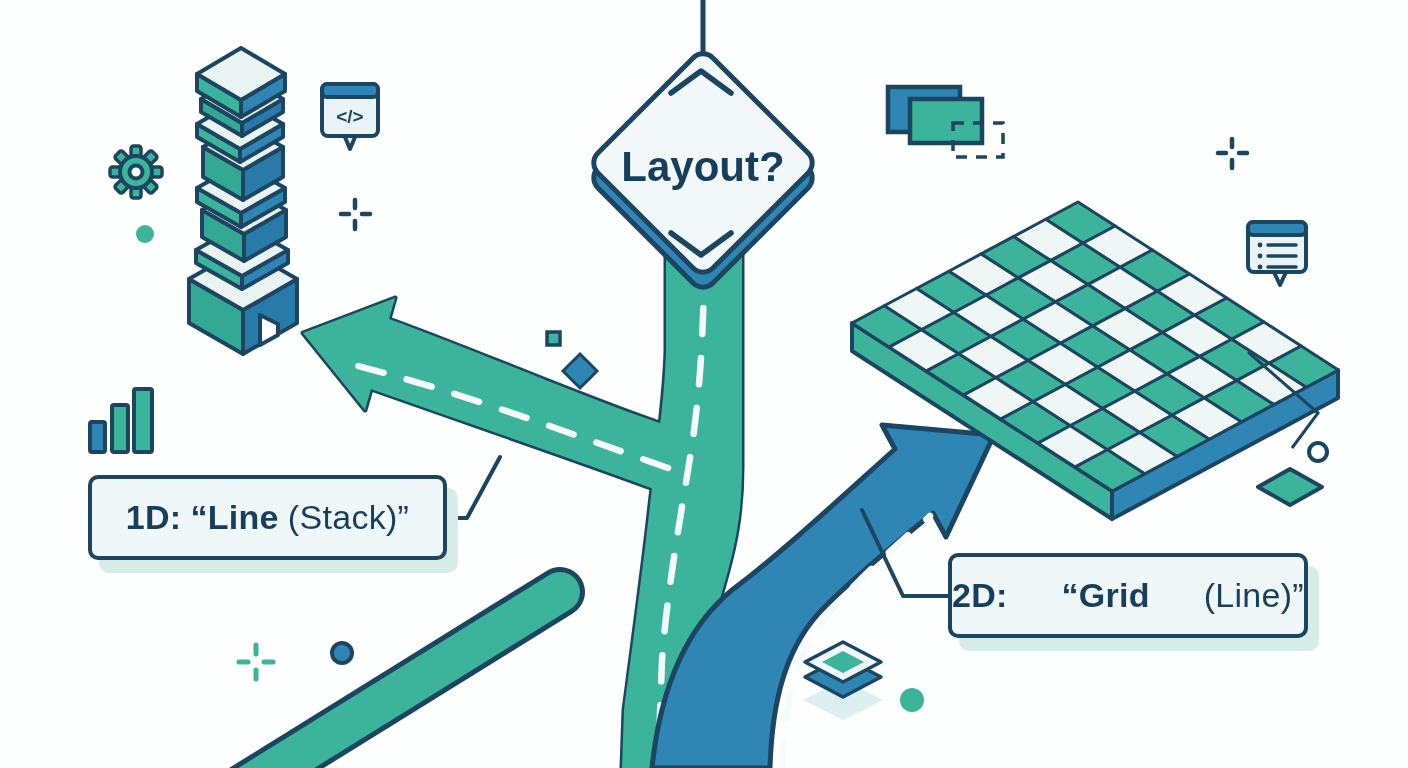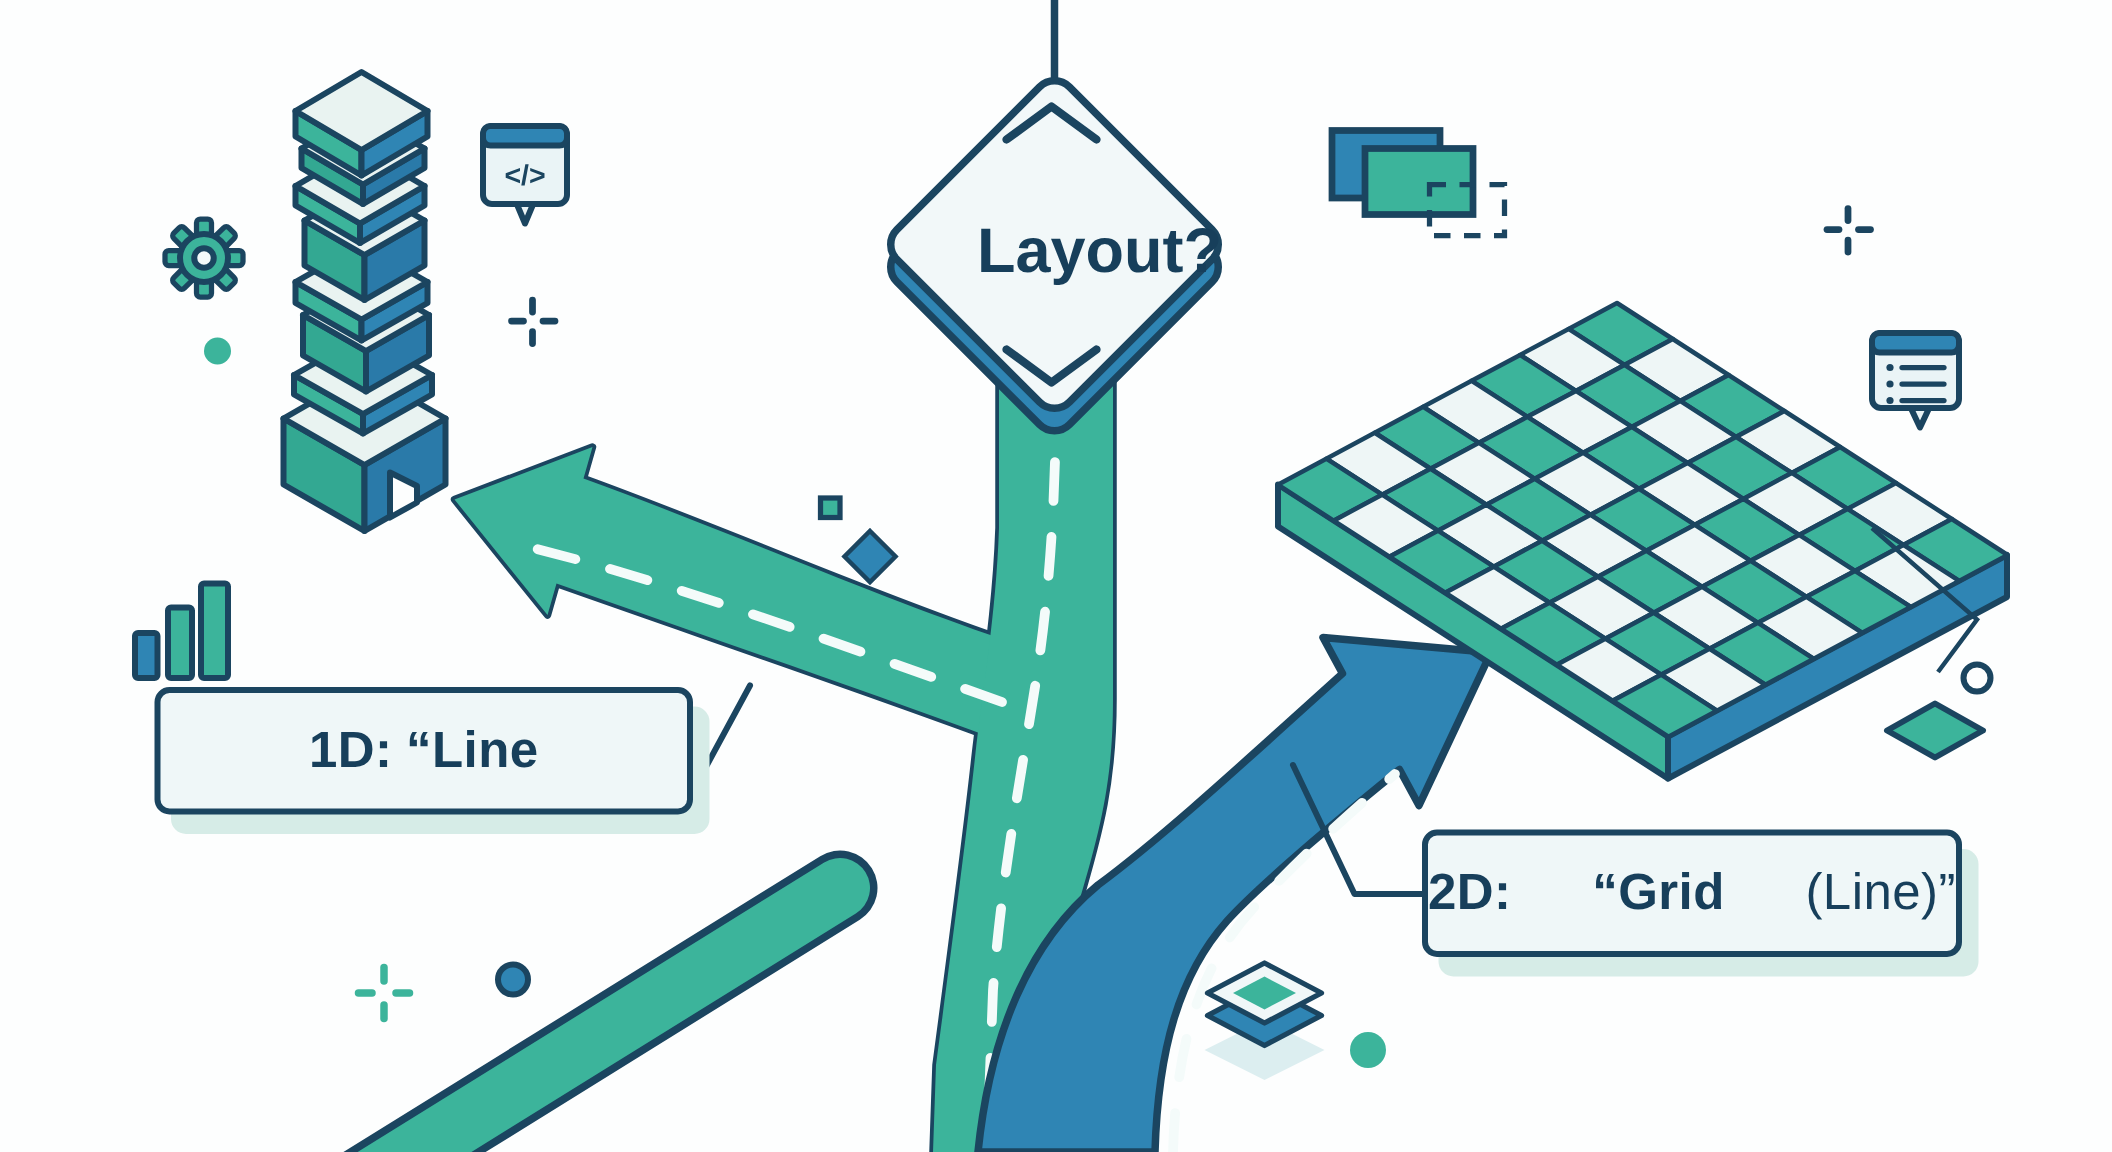--- a/index.html
+++ b/index.html
@@ -11,24 +11,24 @@
   #scene{position:absolute;left:0;top:0;}
   .label-box{
     position:absolute;z-index:6;
     display:flex;align-items:center;justify-content:center;gap:9px;
     background:#EFF7F8;border:4px solid #1B4560;border-radius:10px;
     box-shadow:11px 13px 0 #D6ECE7;
     font-weight:700;font-size:34px;color:#173F5B;letter-spacing:.3px;
     white-space:nowrap;
   }
   .label-box .sec{font-weight:400;}
-  #label-1d{left:88px;top:458px;width:351px;height:77px;margin-left:15px;}
+  #label-1d{left:88px;top:475px;width:351px;height:77px;}
   #label-2d{left:948px;top:553px;width:352px;height:77px;justify-content:space-between;}
   #decision-label{
-    position:absolute;z-index:6;left:603px;top:143px;width:260px;
+    position:absolute;z-index:6;left:573px;top:143px;width:260px;
     text-align:center;font-weight:700;font-size:42px;color:#173F5B;
   }
 </style>
 </head>
 <body>
 
 <svg id="scene" width="1408" height="768" viewBox="0 0 1408 768">
 
   <g>
     <line x1="228" y1="798" x2="560" y2="592" stroke="#1B4560" stroke-width="50" stroke-linecap="round"></line>
@@ -234,19 +234,20 @@
 
   <path d="M 447,518 L 467,518 L 500,457" fill="none" stroke="#1B4560" stroke-width="4" stroke-linecap="round" stroke-linejoin="round"></path>
   <path d="M 948,596 L 903,596 L 862,510" fill="none" stroke="#1B4560" stroke-width="4" stroke-linecap="round" stroke-linejoin="round"></path>
 </svg>
 
 <div id="decision-label">Layout?</div>
 
 <div id="label-1d" class="label-box">
   <span>1D:</span>
   <span>“Line</span>
+  <span class="sec">(Stack)”</span>
 </div>
 
 <div id="label-2d" class="label-box">
   <span>2D:</span>
   <span>“Grid</span>
   <span class="sec">(Line)”</span>
 </div>
 
 </body></html>

